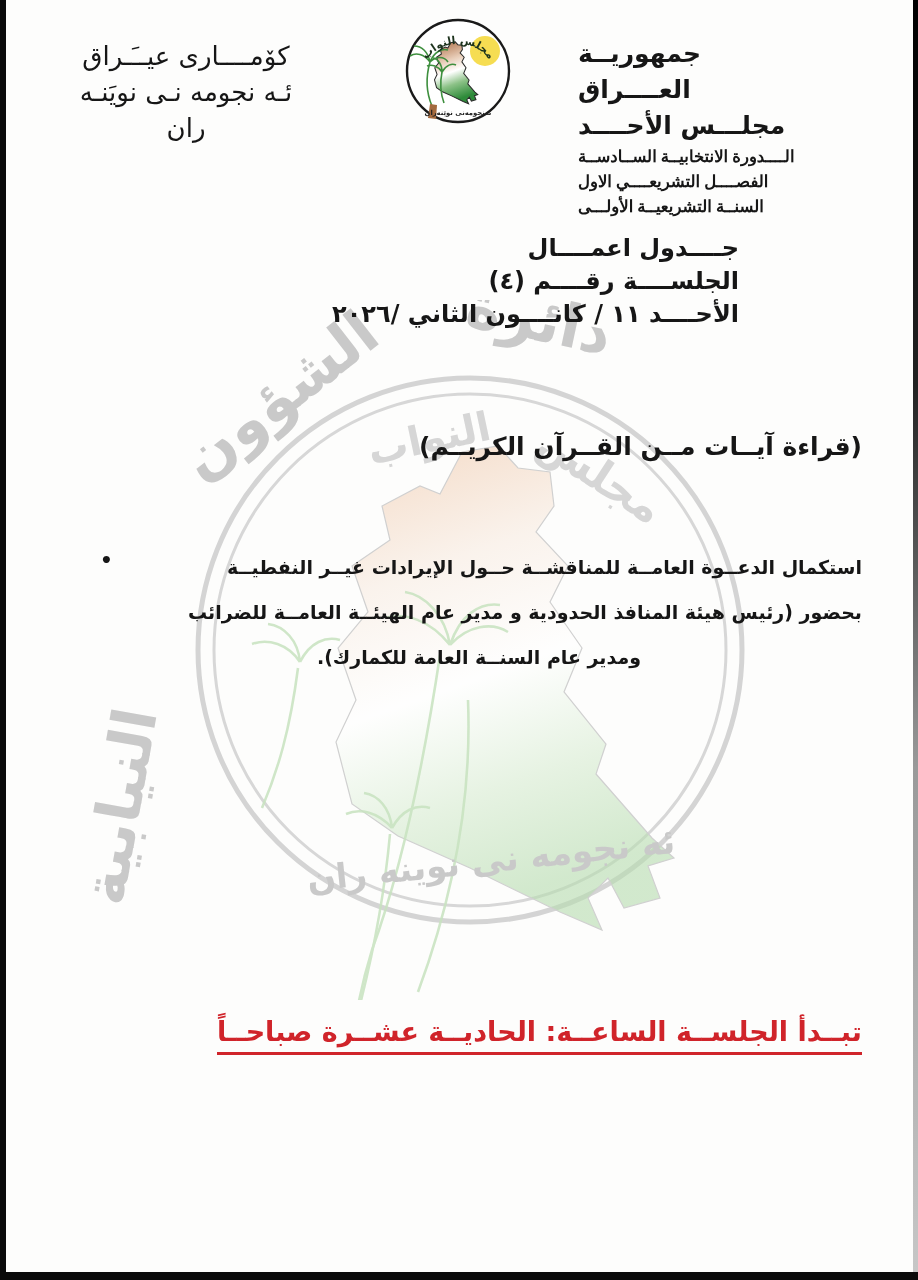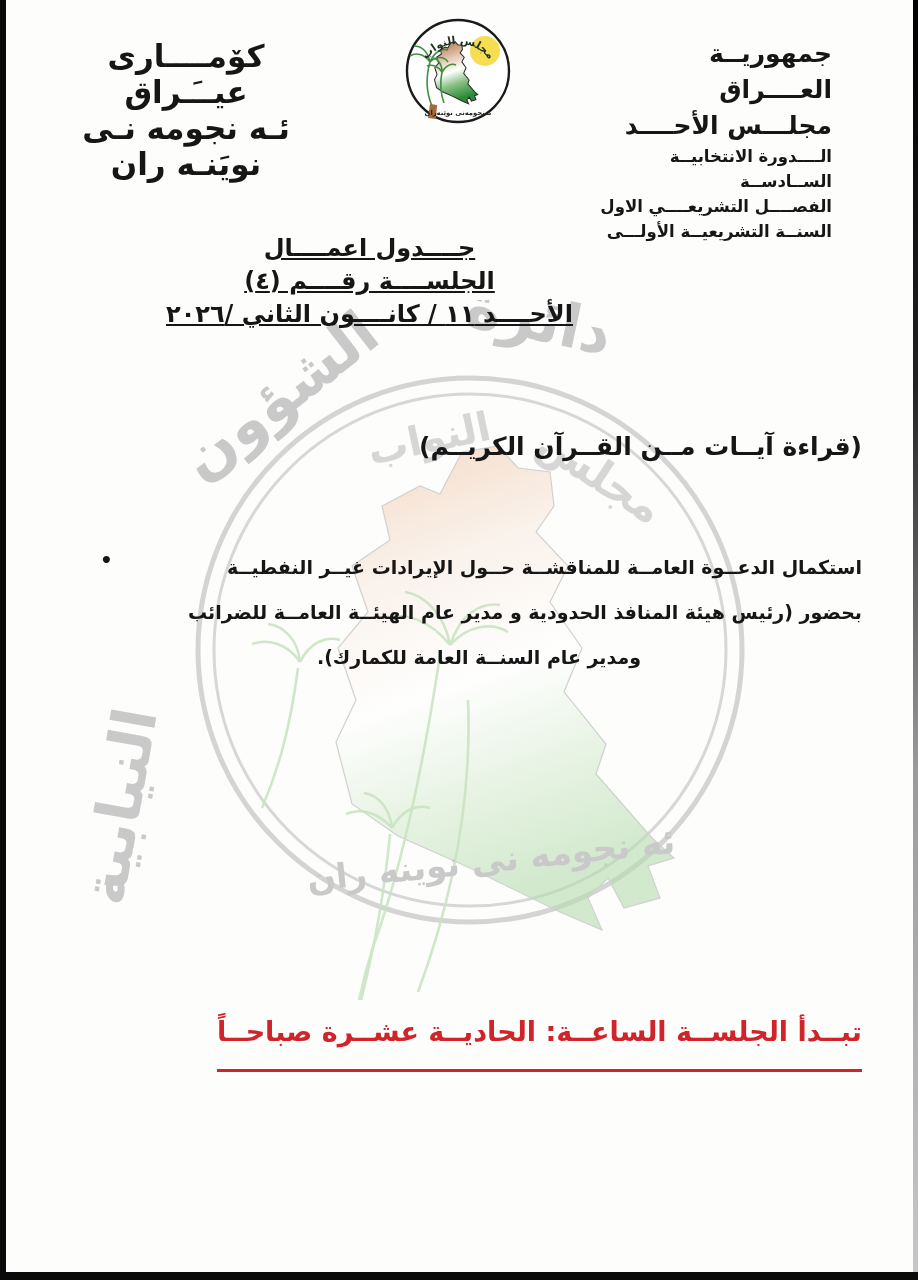--- a/index.html
+++ b/index.html
@@ -7,42 +7,42 @@
     width:918px;height:1280px;position:relative;overflow:hidden;
     background:#fdfdfc;
     font-family:"DejaVu Sans",sans-serif;
     color:#161616;
   }
   .edge-left{position:absolute;left:0;top:0;width:6px;height:1280px;background:#0a0a0a;}
   .edge-right{position:absolute;right:0;top:0;width:5px;height:1280px;
     background:linear-gradient(#000 0%,#222 30%,#9a9a9a 60%,#c7c7c7 100%);}
   .edge-bottom{position:absolute;left:0;bottom:0;width:918px;height:8px;background:#0a0a0a;}
 
-  .hdr-right{position:absolute;top:36px;right:86px;width:240px;text-align:right;direction:rtl;}
+  .hdr-right{position:absolute;top:36px;right:100px;width:240px;text-align:left;direction:rtl;}
   .hdr-right .big{font-size:25px;font-weight:700;line-height:36px;letter-spacing:0px;}
-  .hdr-right .small{font-size:16.5px;font-weight:700;line-height:25px;}
+  .hdr-right .small{font-size:16.5px;font-weight:700;line-height:25px;font-family:Liberation Serif, serif;}
   .hdr-left{position:absolute;top:38px;left:58px;width:256px;text-align:center;direction:rtl;}
-  .hdr-left .big{font-size:31px;font-weight:700;line-height:36px;}
+  .hdr-left .big{font-size:26px;font-weight:400;line-height:36px;}
 
   .logo{position:absolute;left:396px;top:10px;width:126px;height:128px;}
 
-  .title-block{position:absolute;top:232px;left:0;width:739px;text-align:center;direction:rtl;text-decoration:underline;}
+  .title-block{position:absolute;top:232px;left:0;width:739px;text-align:right;direction:rtl;}
   .title-block div{font-size:24px;font-weight:700;line-height:33px;}
 
   .quran-line{position:absolute;top:432px;right:56px;direction:rtl;font-size:25px;font-weight:700;margin-left:40px;}
 
   .agenda{position:absolute;top:545px;right:56px;left:96px;direction:rtl;}
   .agenda .ln{font-size:19px;font-weight:700;line-height:45px;white-space:nowrap;text-align:right;}
   .agenda .ln.center{text-align:center;}
   .bullet-dot{position:absolute;left:100px;top:548px;font-size:20px;font-weight:700;direction:ltr;}
 
   .session-time{position:absolute;top:1016px;right:56px;direction:rtl;}
   .session-time span{
     display:inline-block;font-size:27px;font-weight:700;color:#d0242a;
-    border-bottom:3px solid #d0242a;padding-bottom:22px;white-space:nowrap;
+    border-bottom:3px solid #d0242a;padding-bottom:5px;white-space:nowrap;
   }
 
   .watermark{position:absolute;left:0;top:300px;width:918px;height:700px;pointer-events:none;}
 </style>
 </head>
 <body>
 
 <svg class="watermark" width="918" height="700" viewBox="0 300 918 700">
   <defs>
     <linearGradient id="mapGrad" x1="0" y1="0" x2="0.25" y2="1">

